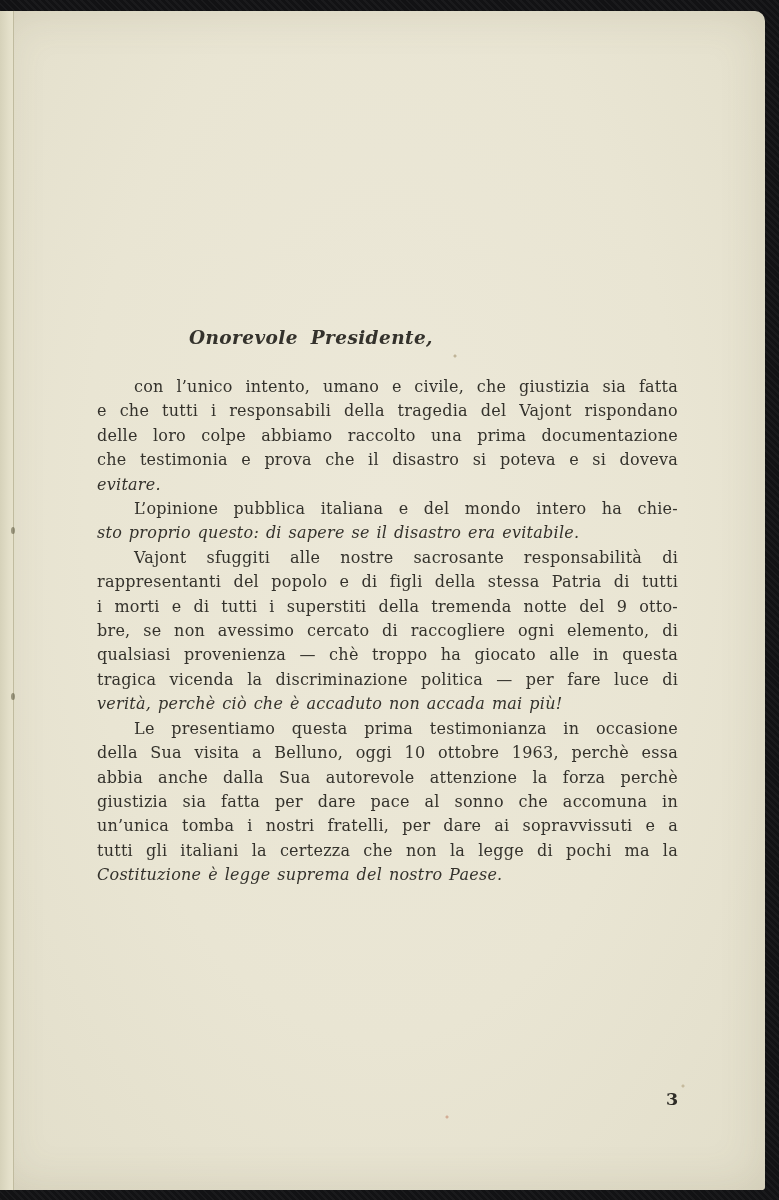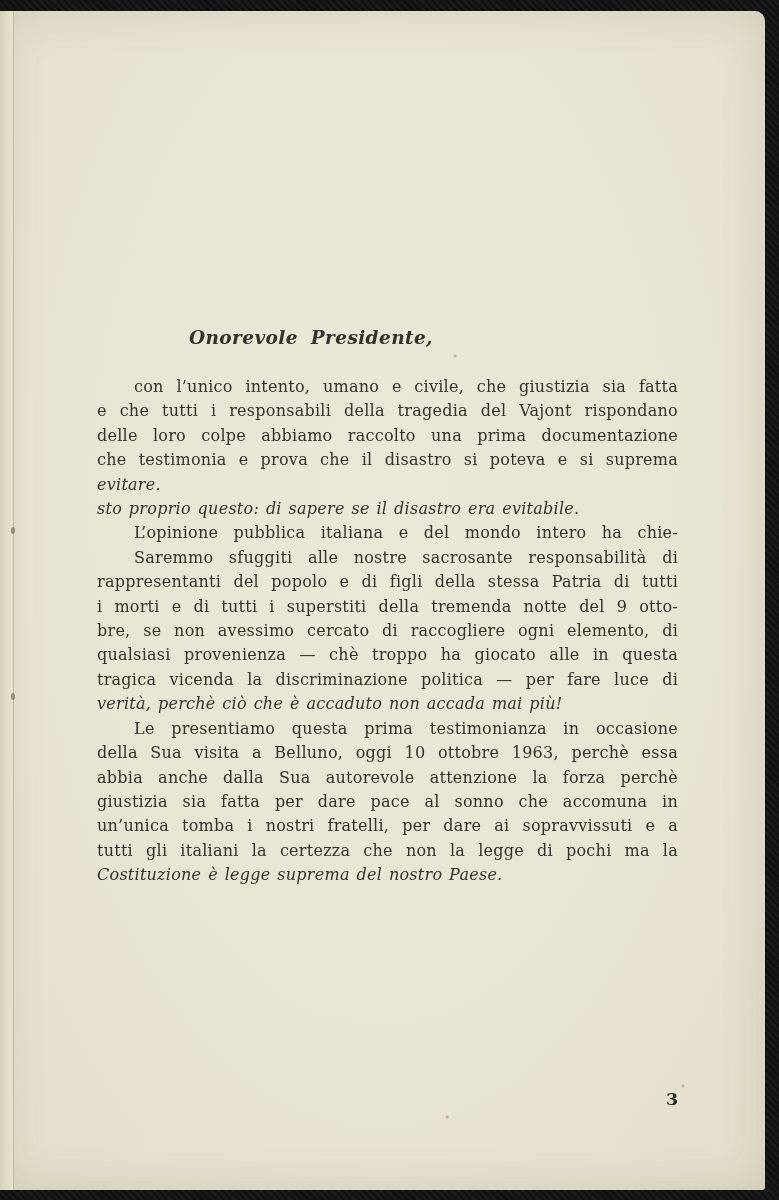--- a/index.html
+++ b/index.html
@@ -85,25 +85,25 @@
 
 <div class="canvas">
   <div class="scan">
     <div class="edge-strip"></div>
     <div class="content">
       <div class="salutation">Onorevole Presidente,</div>
       <div class="body-text">
           <div class="line first">con l’unico intento, umano e civile, che giustizia sia fatta</div>
           <div class="line">e che tutti i responsabili della tragedia del Vajont rispondano</div>
           <div class="line">delle loro colpe abbiamo raccolto una prima documentazione</div>
-          <div class="line">che testimonia e prova che il disastro si poteva e si suprema</div>
+          <div class="line">che testimonia e prova che il disastro si poteva e si doveva</div>
           <div class="line last">evitare.</div>
+          <div class="line first">L’opinione pubblica italiana e del mondo intero ha chie-</div>
           <div class="line last">sto proprio questo: di sapere se il disastro era evitabile.</div>
-          <div class="line first">L’opinione pubblica italiana e del mondo intero ha chie-</div>
-          <div class="line first">Saremmo sfuggiti alle nostre sacrosante responsabilità di</div>
+          <div class="line first">Vajont sfuggiti alle nostre sacrosante responsabilità di</div>
           <div class="line">rappresentanti del popolo e di figli della stessa Patria di tutti</div>
           <div class="line">i morti e di tutti i superstiti della tremenda notte del 9 otto-</div>
           <div class="line">bre, se non avessimo cercato di raccogliere ogni elemento, di</div>
           <div class="line">qualsiasi provenienza — chè troppo ha giocato alle in questa</div>
           <div class="line">tragica vicenda la discriminazione politica — per fare luce di</div>
           <div class="line last">verità, perchè ciò che è accaduto non accada mai più!</div>
           <div class="line first">Le presentiamo questa prima testimonianza in occasione</div>
           <div class="line">della Sua visita a Belluno, oggi 10 ottobre 1963, perchè essa</div>
           <div class="line">abbia anche dalla Sua autorevole attenzione la forza perchè</div>
           <div class="line">giustizia sia fatta per dare pace al sonno che accomuna in</div>

